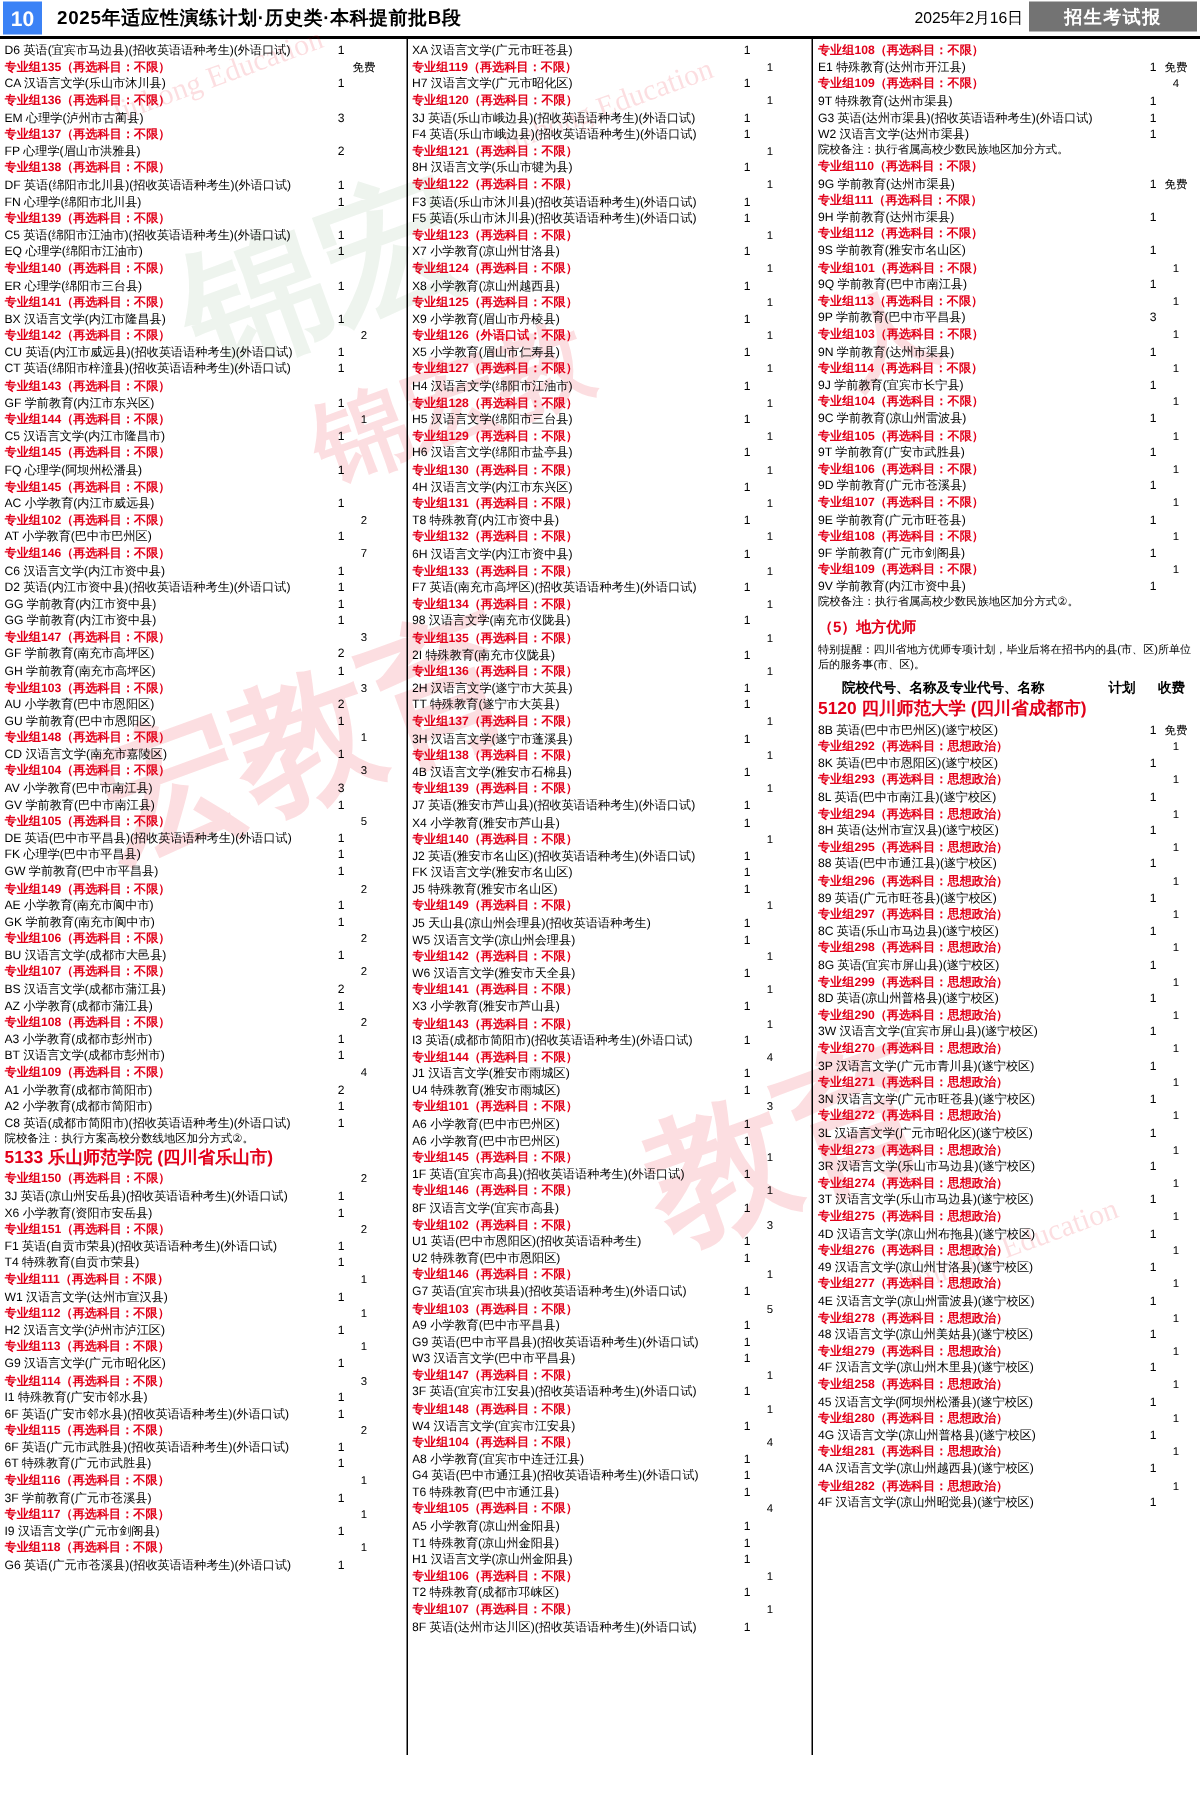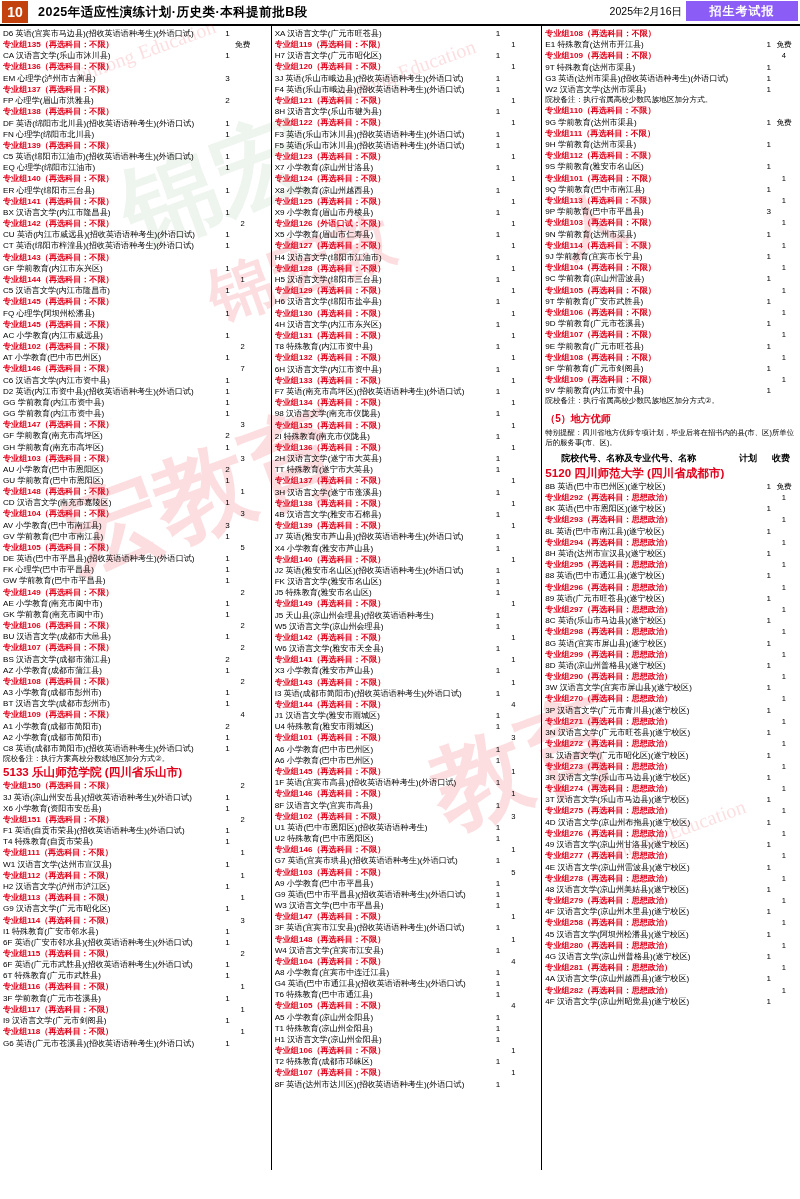--- a/index.html
+++ b/index.html
@@ -10,29 +10,29 @@
     color:#000;
     position:relative;
     overflow:hidden;
   }
   
   .header{
     position:relative;height:24px;display:flex;align-items:center;
     border-bottom:2px solid #000;
   }
   .pagenum{
-    width:26px;height:22px;background:#c2410c;color:#fff;
+    width:26px;height:22px;background:#3b82f6;color:#fff;
     font-size:14px;font-weight:bold;display:flex;align-items:center;justify-content:center;
     margin-left:2px;
   }
   .htitle{font-size:12.5px;font-weight:bold;margin-left:10px;letter-spacing:.5px;text-align:center;}
   .hdate{position:absolute;right:118px;top:5px;font-size:10.5px;}
   .logo{
     position:absolute;right:2px;top:1px;width:112px;height:20px;
-    background:#8b5cf6;color:#fff;font-size:12px;font-weight:bold;
+    background:#737373;color:#fff;font-size:12px;font-weight:bold;
     display:flex;align-items:center;justify-content:center;letter-spacing:1px;
   }
   
   .cols{display:flex;width:800px;height:1144px;gap:12px;}
   .col{
     width:266px;padding:2px 3px 0 3px;box-sizing:border-box;
     position:relative;
   }
   .col + .col{border-left:1px solid #000;}
   

